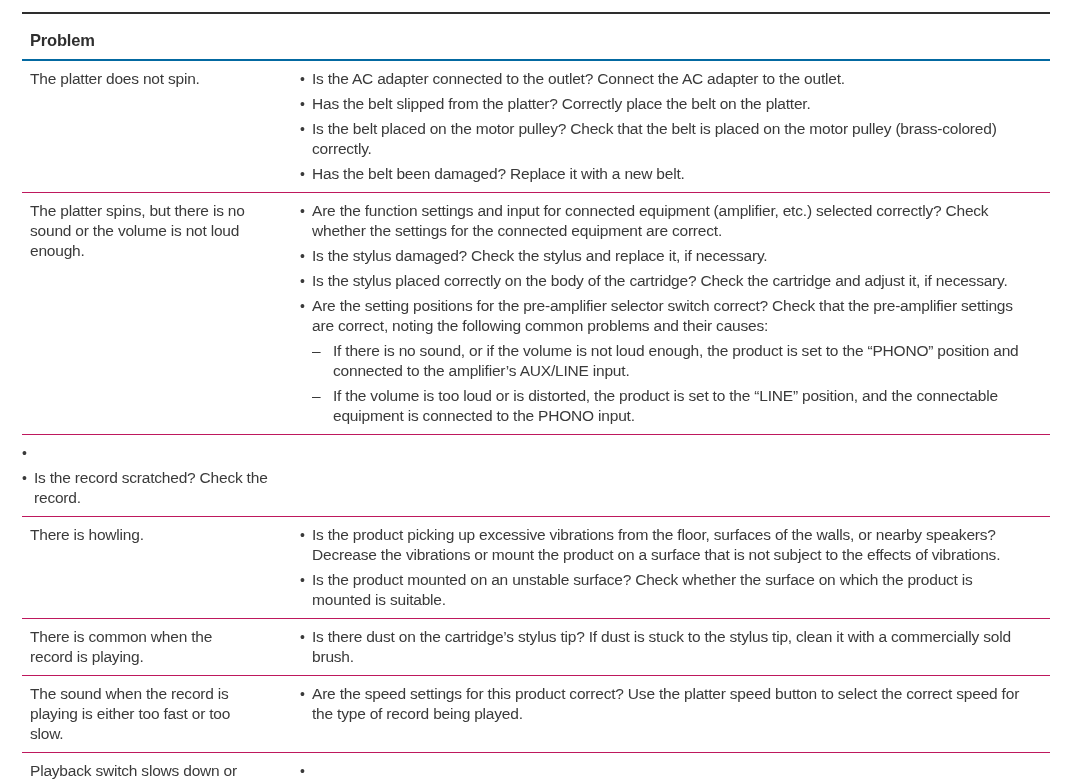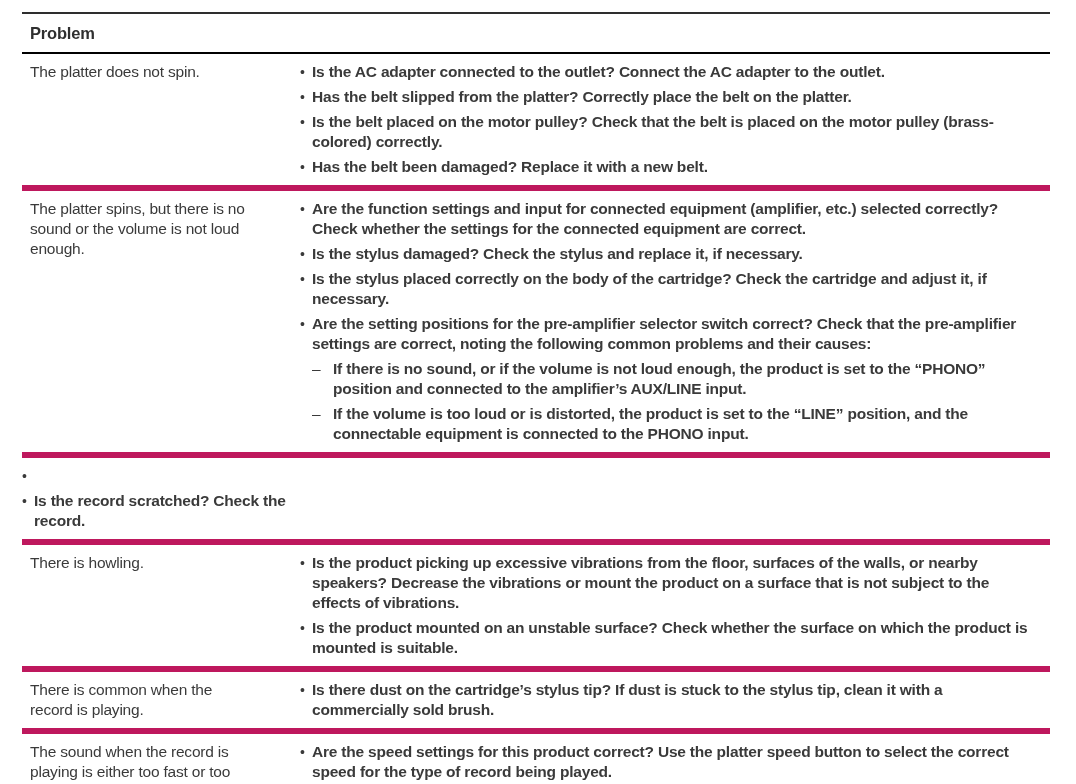--- a/index.html
+++ b/index.html
@@ -12,52 +12,52 @@
   .doc {
     margin: 12px 26px 0 22px;
     width: 1028px;
     color: #3a3a3a;
     letter-spacing: -0.2px;
   }
   .thead {
     display: grid;
     grid-template-columns: 278px 1fr;
     border-top: 2px solid #2e2e2e;
-    border-bottom: 2px solid #000000;
-    padding: 9px 0 9px;
+    border-bottom: 2px solid #0369a1;
+    padding: 16px 0 9px;
   }
   .th {
     font-size: 16.5px;
     font-weight: bold;
     color: #2f2f2f;
     line-height: 20px;
   }
   .th.problem-col { padding-left: 8px; }
   .trow {
     display: grid;
     grid-template-columns: 278px 1fr;
-    border-bottom: 6px solid #be185d;
+    border-bottom: 1px solid #be185d;
     padding: 8px 0 8px;
   }
   .trow:last-child { border-bottom: 2px solid #2e2e2e; }
   .td { font-size: 15.5px; line-height: 20px; }
   .td.problem-col { padding-left: 8px; padding-right: 28px; }
   .ptext { max-width: 220px; }
   .sol-list { padding-right: 6px; }
   .sol-item {
     display: flex;
     align-items: flex-start;
     margin-bottom: 5px;
   }
   .sol-item:last-child { margin-bottom: 0; }
   .sol-item .marker { flex: 0 0 12px; }
   .sol-item.bullet .marker { font-size: 14px; line-height: 20px; }
   .sol-item.dash { padding-left: 12px; }
   .sol-item.dash .marker { flex: 0 0 21px; }
-  .sol-text { max-width: 720px; font-weight: bold; }
+  .sol-text { max-width: 720px; }
 </style>
 </head>
 <body>
 
 <div class="doc">
   <div class="thead">
     <div class="th problem-col">Problem</div>
   </div>
   <div id="tbody">
   <div class="trow">

